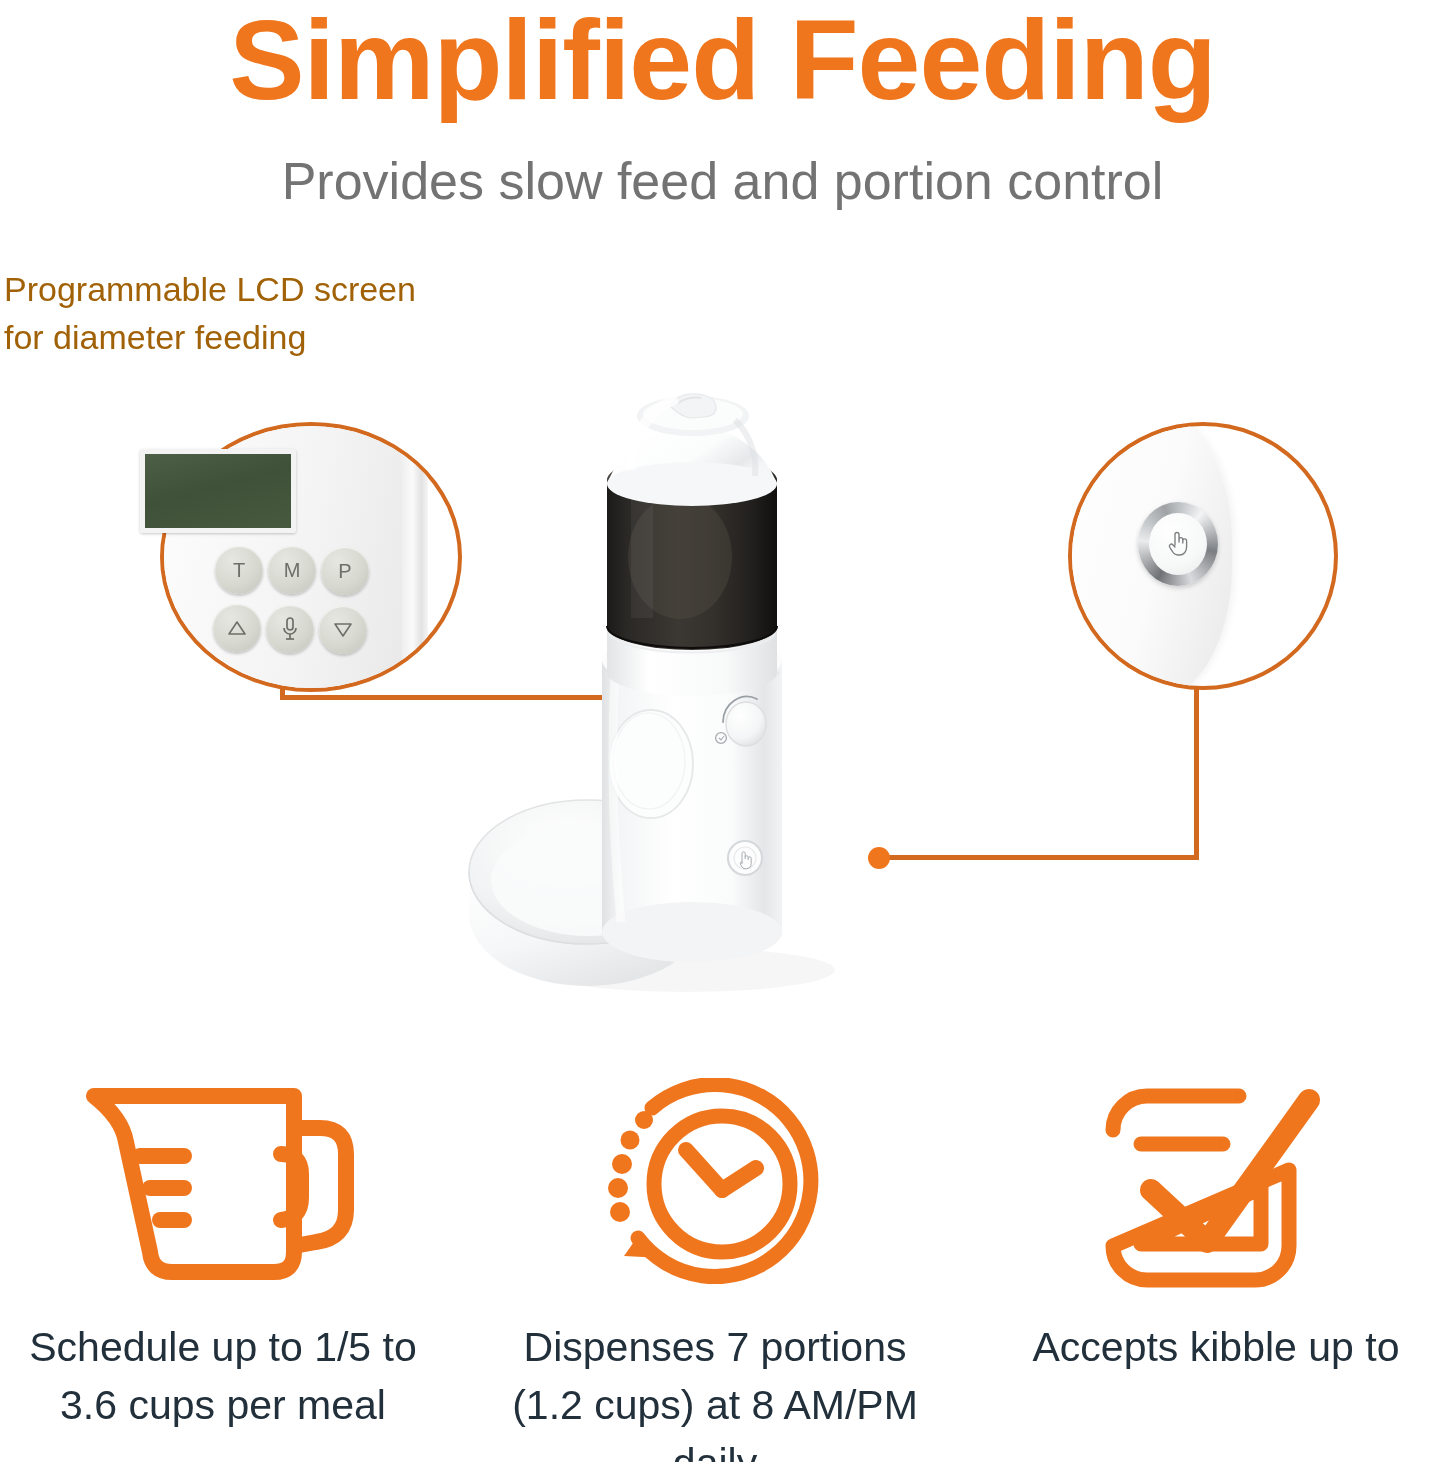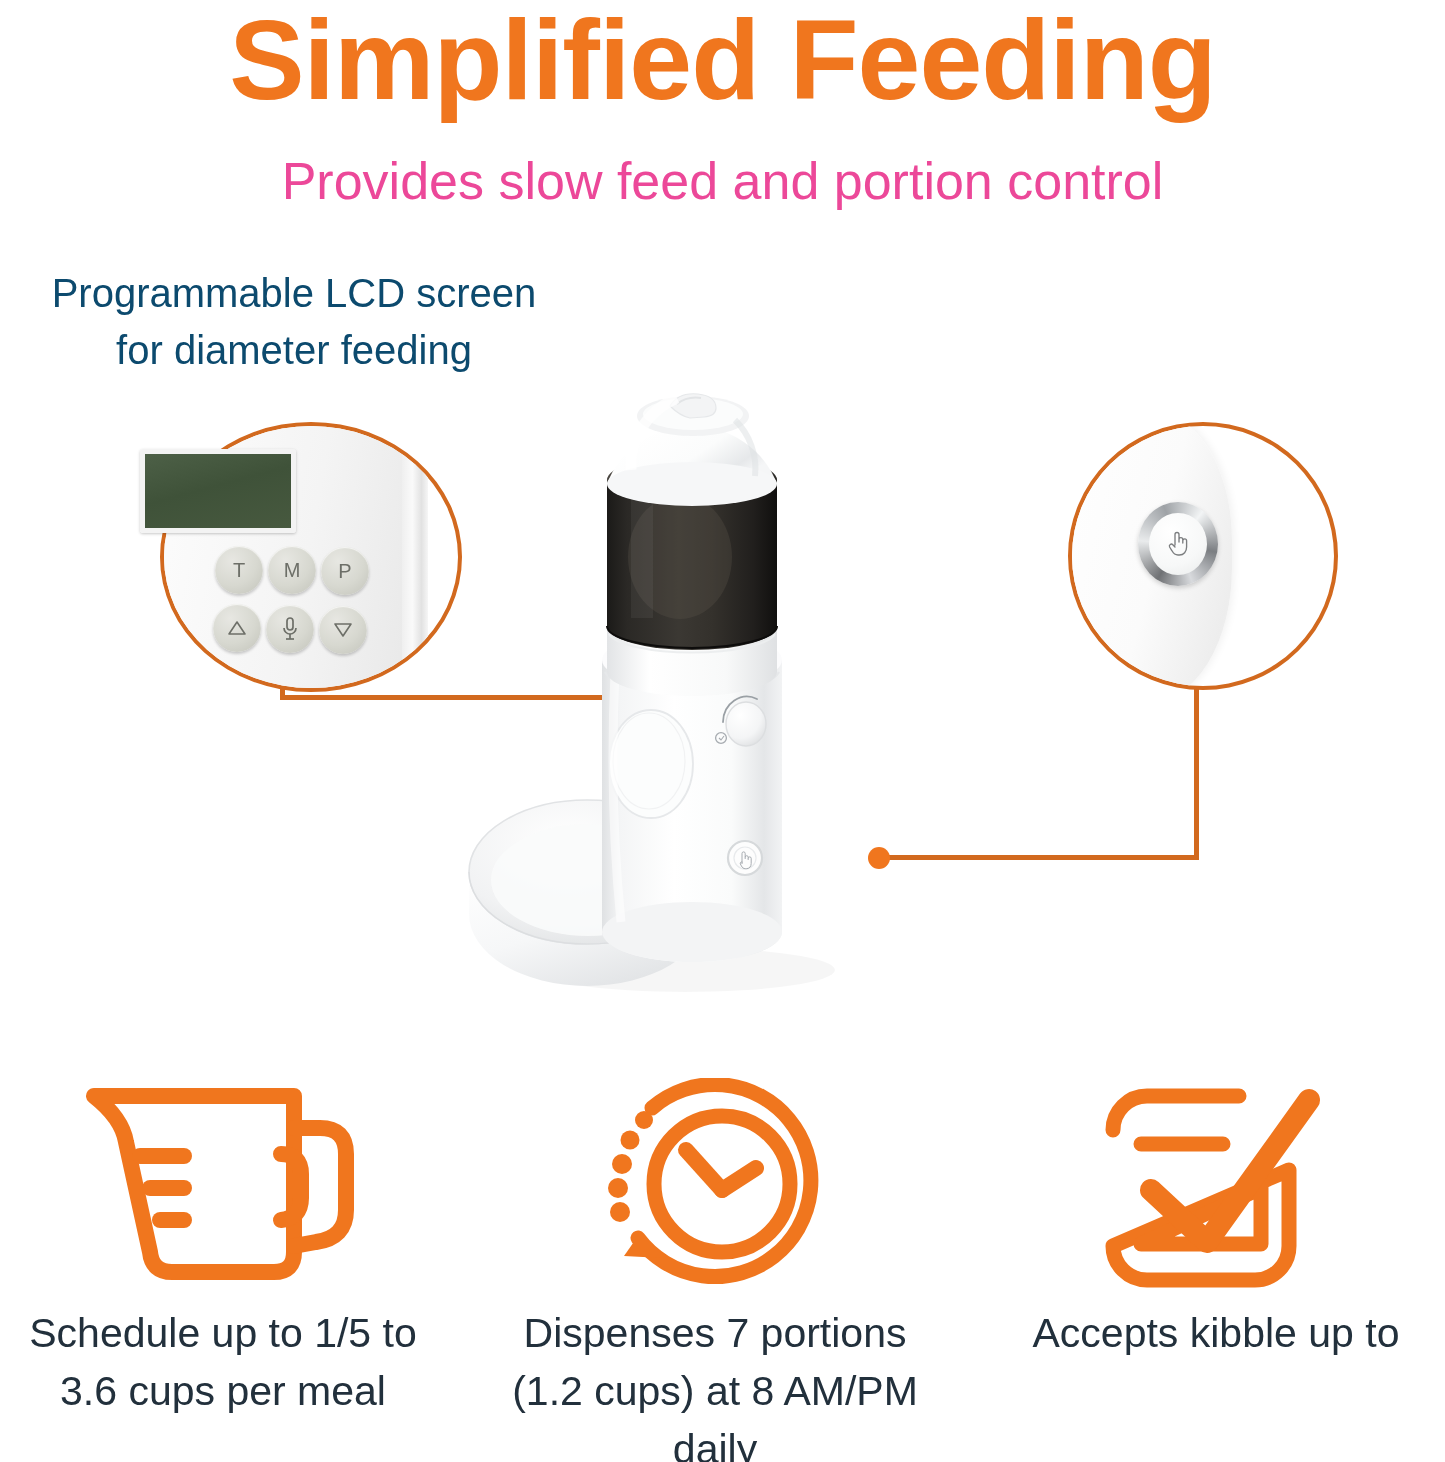--- a/index.html
+++ b/index.html
@@ -23,32 +23,31 @@
     letter-spacing:-1px;
     color:#F0761E;
     white-space:nowrap;
   }
   #subhead{
     position:absolute;left:0;top:150px;width:1445px;
     text-align:center;
     font-size:52px;
     line-height:1.2;
     font-weight:400;
-    color:#ec4899;
+    color:#737373;
     white-space:nowrap;
   }
 
   
   .callout-label{
     position:absolute;
-    text-align:center;
-    font-size:40px;
+    font-size:34px;
     line-height:1.42;
     font-weight:400;
-    color:#0c4a6e;
+    color:#a16207;
   }
   #label-lcd{left:4px;top:265px;width:580px;}
   #label-manual{left:940px;top:265px;width:500px;}
 
   
   .conn{position:absolute;background:#D2691E;}
   .dot{position:absolute;width:22px;height:22px;border-radius:50%;background:#F0761E;}
 
   
   #conn-l-v{left:280px;top:678px;width:5px;height:22px;}
@@ -119,21 +118,21 @@
   
   #product{position:absolute;left:455px;top:372px;width:470px;height:640px;}
 
   
   .feat{position:absolute;top:1078px;width:430px;text-align:center;}
   #feat-1{left:10px;}
   #feat-2{left:500px;}
   #feat-3{left:1000px;}
   .feat-icon{height:212px;display:flex;align-items:center;justify-content:center;}
   .feat-caption{
-    margin-top:14px;
+    margin-top:28px;
     font-size:41px;line-height:1.42;color:#22303C;font-weight:400;
   }
   #feat-1 .feat-caption{margin-left:-4px;}
   #feat-3 .feat-caption{margin-left:2px;}
 </style>
 </head>
 <body>
 
 <div class="stage">
 

